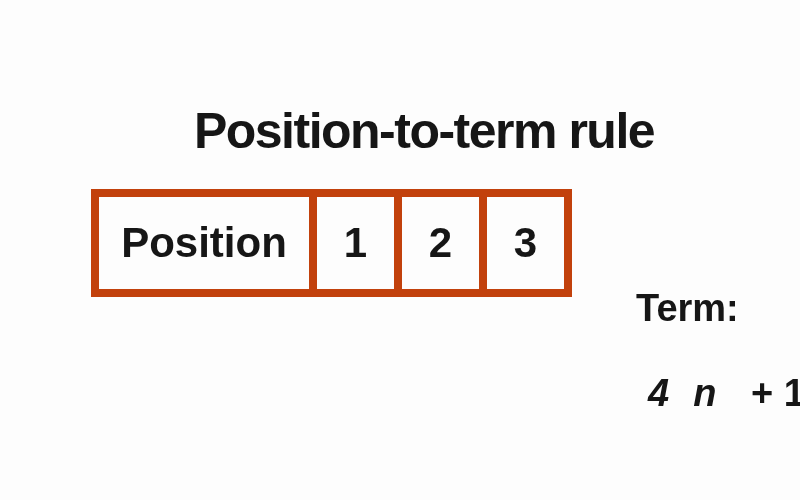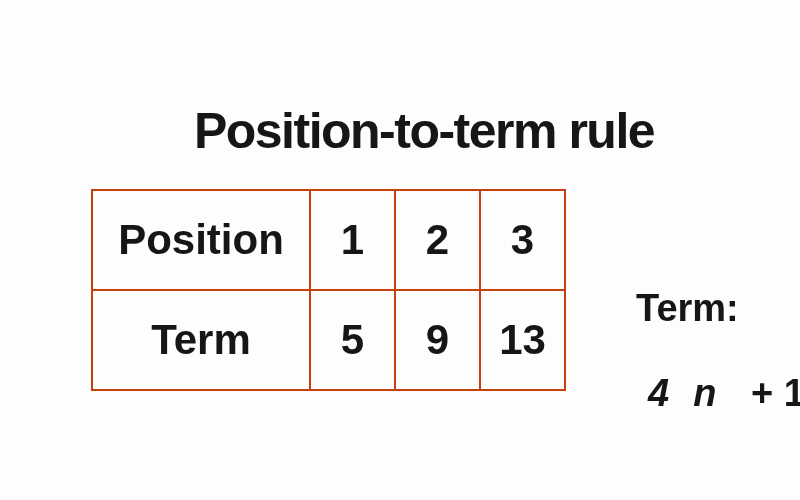--- a/index.html
+++ b/index.html
@@ -28,21 +28,21 @@
     color: #161616;
   }
   table.vtable {
     position: absolute;
     left: 67px;
     top: 165px;
     border-collapse: collapse;
     table-layout: fixed;
   }
   table.vtable td {
-    border: 2px solid #c2410c;
+    border: 8px solid #c2410c;
     height: 100px;
     text-align: center;
     vertical-align: middle;
     font-size: 42px;
     font-weight: 700;
     color: #161616;
     background: #fdfdfd;
   }
   td.col-label { width: 218px; }
   td.col-num   { width: 85px; }
@@ -66,26 +66,20 @@
   <h1 class="title">Position-to-term rule</h1>
 
   <table class="vtable">
     <tbody>
         <tr>
       <td class="col-label">Position</td>
       <td class="col-num">1</td>
       <td class="col-num">2</td>
       <td class="col-num">3</td>
     </tr>
-    <tr>
-      <td class="col-label">Term</td>
-      <td class="col-num">5</td>
-      <td class="col-num">9</td>
-      <td class="col-num">13</td>
-    </tr>
   </tbody>
     </table>
 
   <div class="rule-block">
     <div class="rule-heading">Term:</div>
     <div class="rule-expr"><span class="it">4</span><span class="it">n</span><span> + 1</span></div>
   </div>
 
 </div>
 

